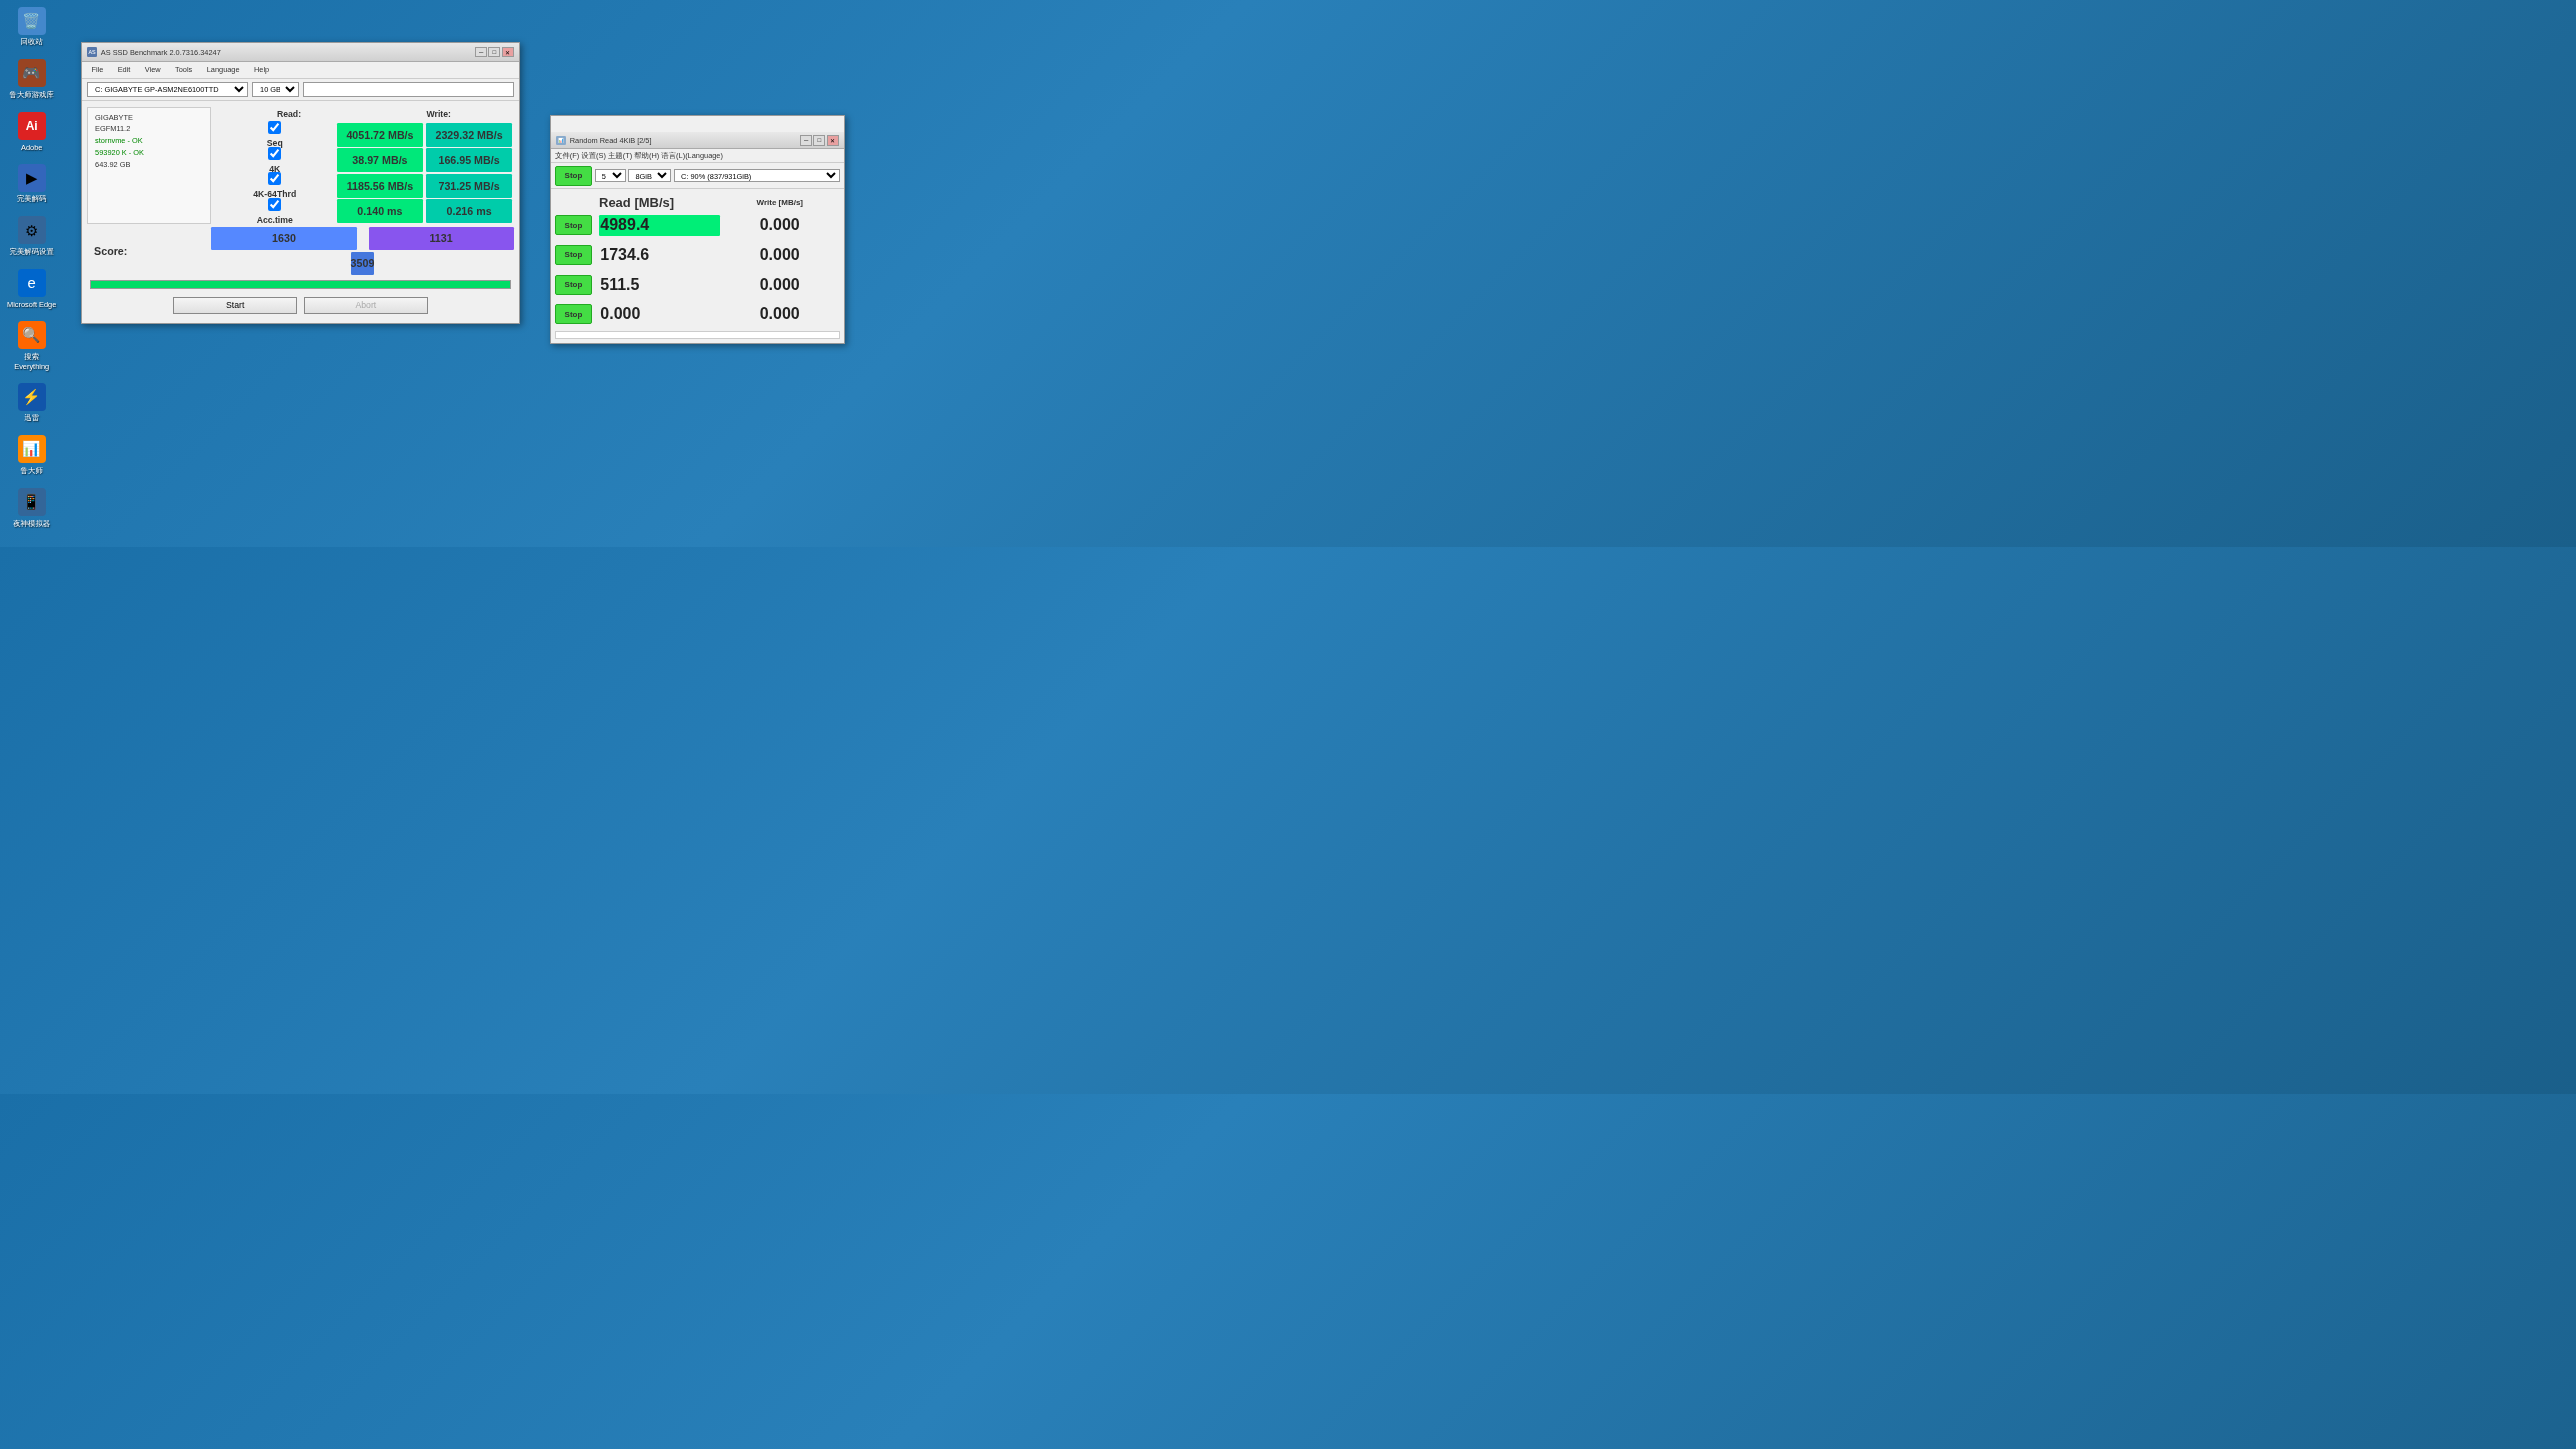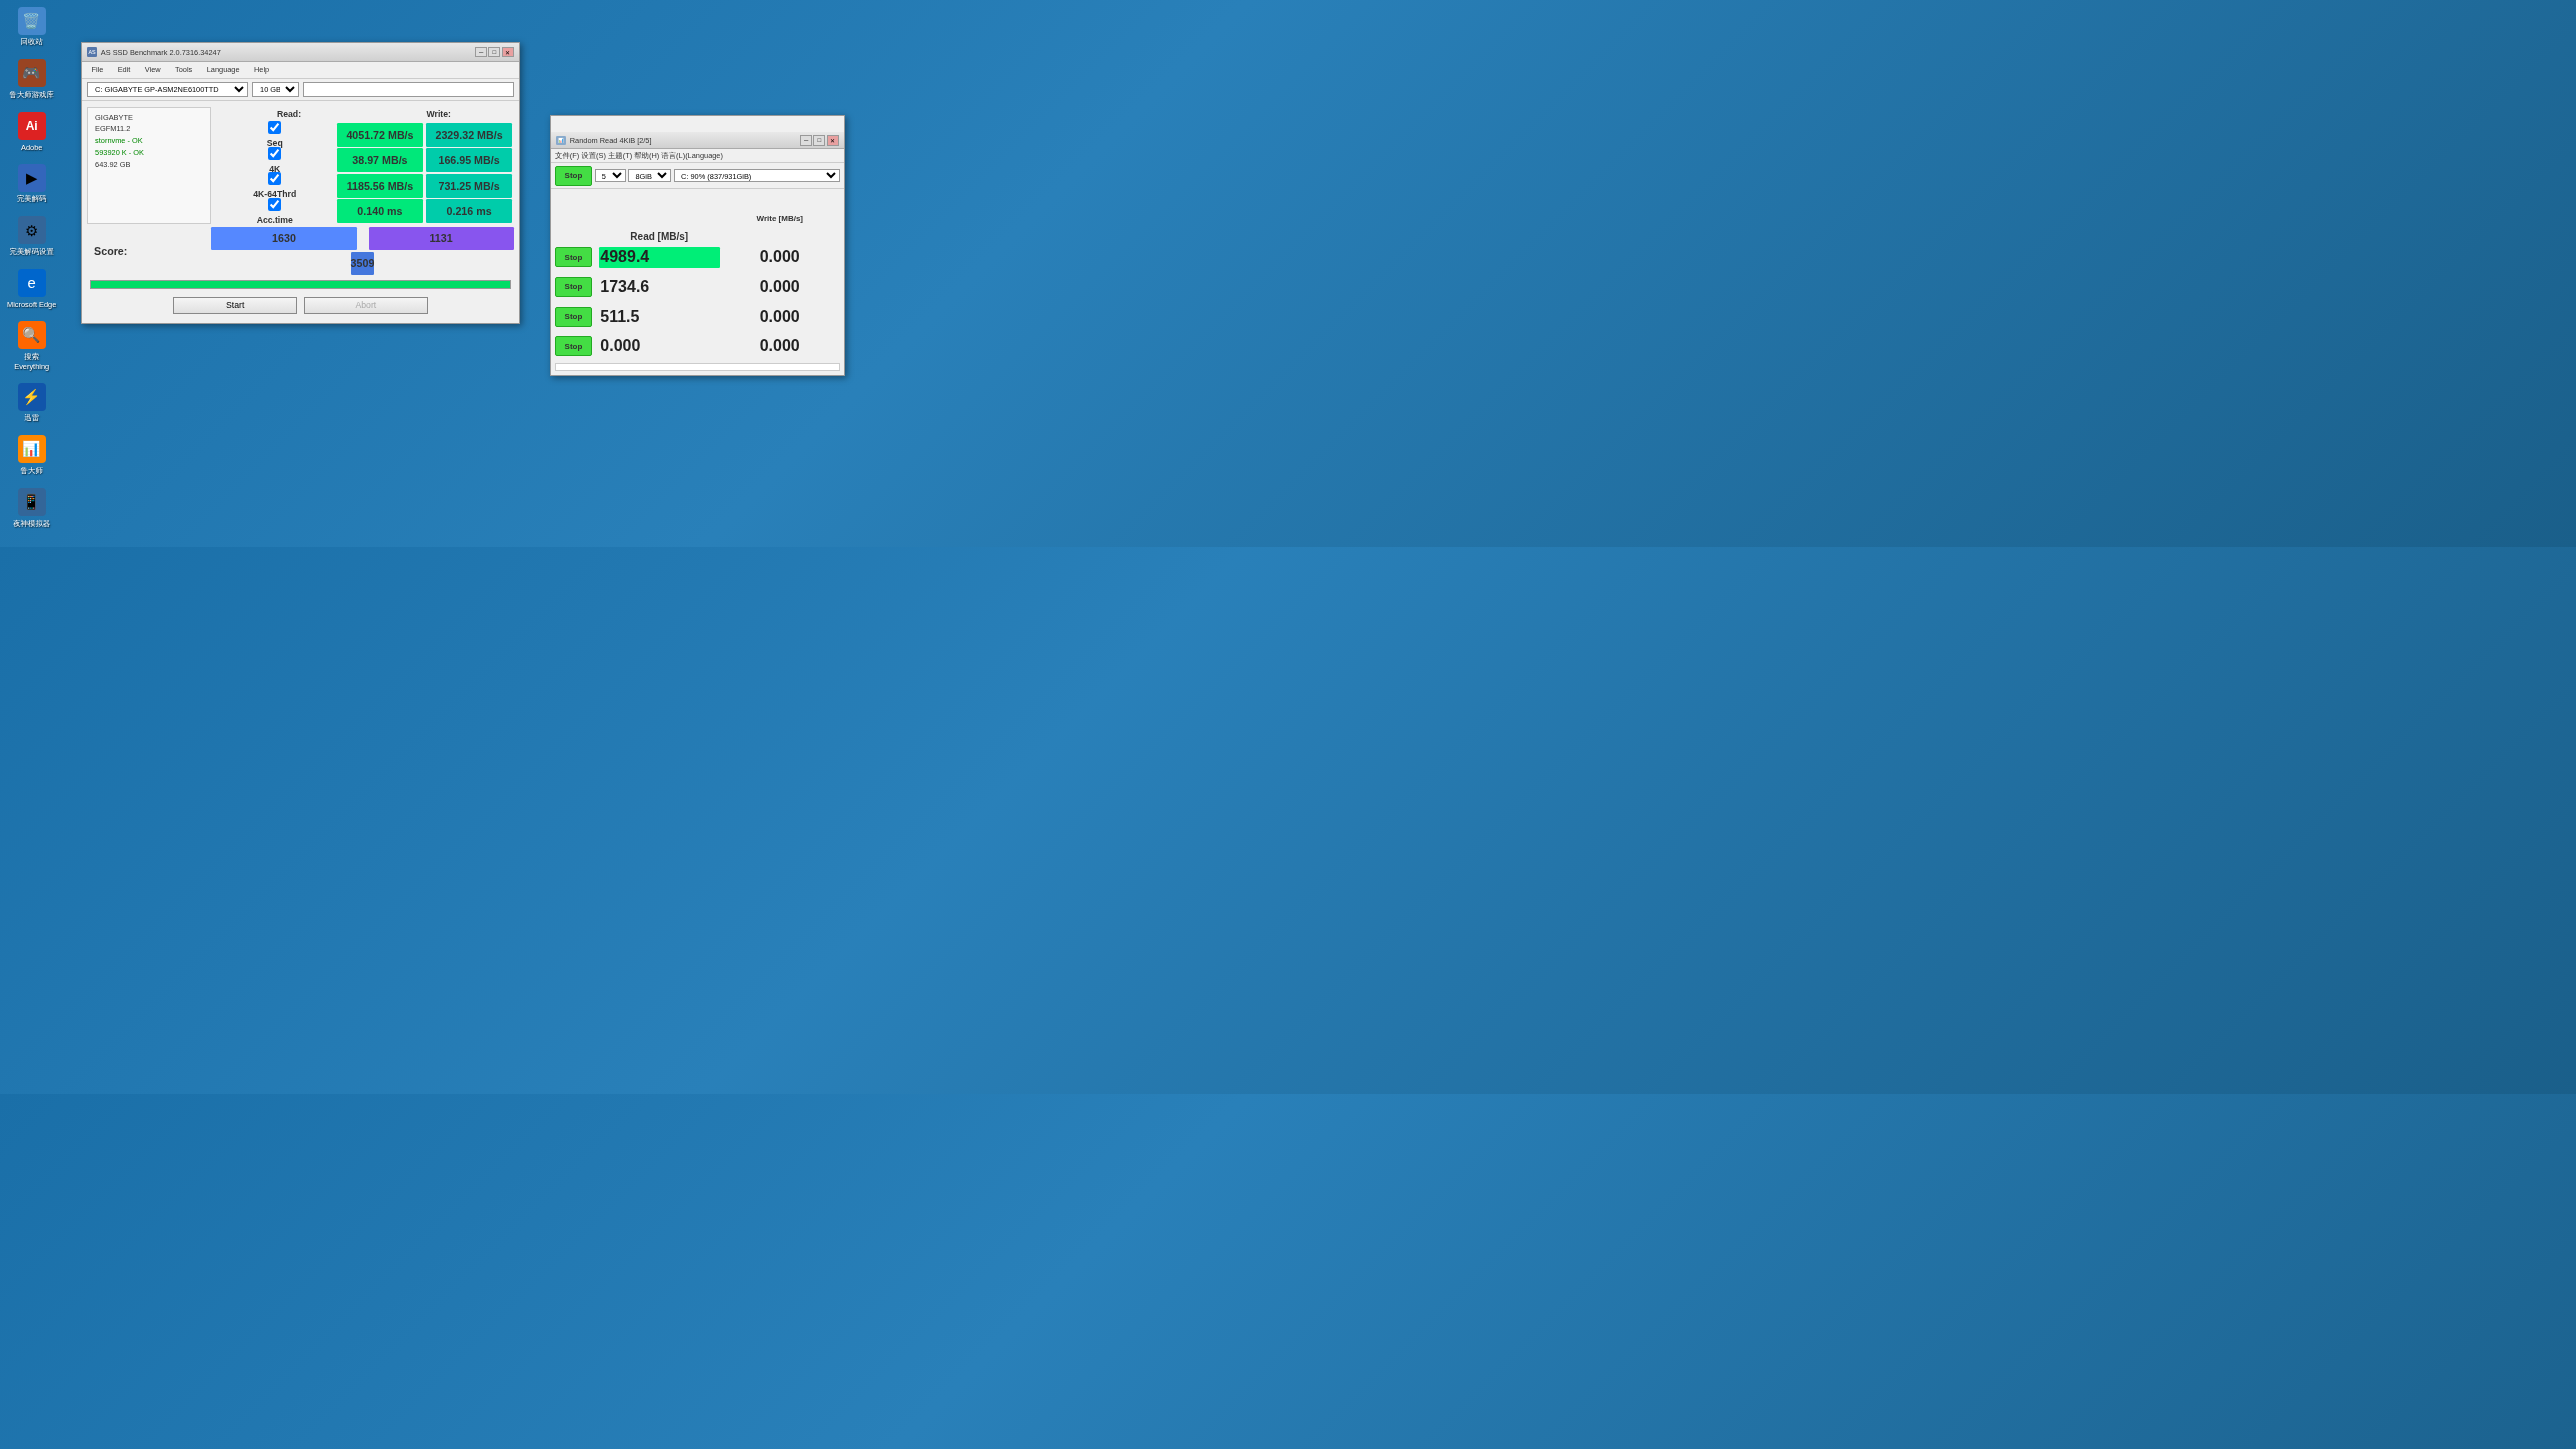--- a/index.html
+++ b/index.html
@@ -372,25 +372,24 @@
       align-items: center;
       padding: 2px 0;
     }
 
     .rr-stop-col {
       width: 44px;
     }
 
     .rr-read-col {
       flex: 1;
-      text-align: center;
-      font-size: 10px;
-      font-weight: bold;
-      color: #333;
-      margin-top: 36px;
+      text-align: left;
+      font-size: 13px;
+      font-weight: bold;
+      color: #333;
     }
 
     .rr-write-col {
       flex: 1;
       text-align: center;
       font-size: 8px;
       font-weight: bold;
       color: #333;
     }
 

